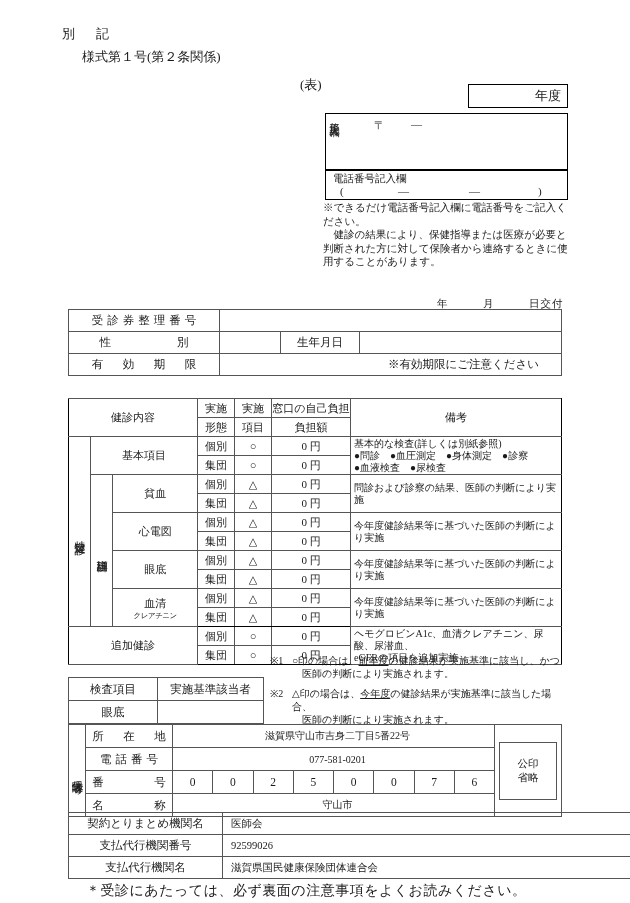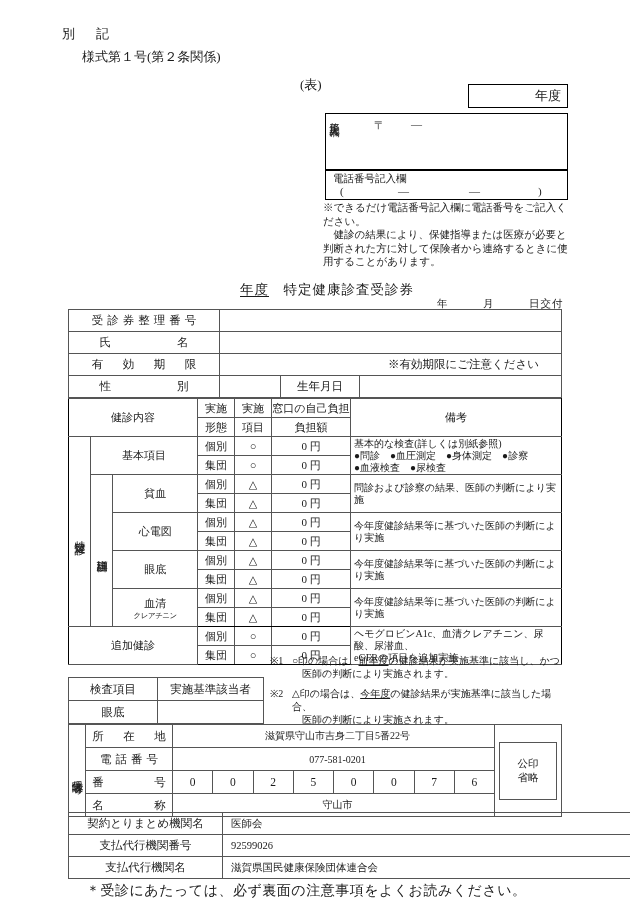--- a/index.html
+++ b/index.html
@@ -185,44 +185,37 @@
   </div>
 
   <div class="abs" id="notice">
     <p>※できるだけ電話番号記入欄に電話番号をご記入く</p>
     <p>ださい。</p>
     <p class="ind">健診の結果により、保健指導または医療が必要と</p>
     <p>判断された方に対して保険者から連絡するときに使</p>
     <p>用することがあります。</p>
   </div>
 
-  <div class="abs nowrap" id="main-title">
-    <u>年度</u><span>　特定健康診査受診券</span>
-  </div>
   <div class="abs nowrap" id="issue-date">年　　　月　　　日交付</div>
 
   <table class="abs" id="tbl-person">
     <tbody>
         <tr>
       <td class="lbl-spread" style="width:150px">受診券整理番号</td>
       <td colspan="3"></td>
     </tr>
     <tr>
-      <td class="lbl-spread">氏　　　　名</td>
-      <td colspan="3"></td>
-    </tr>
-    <tr>
-      <td class="lbl-spread">有　効　期　限</td>
-      <td colspan="3" class="rt" style="padding-right:22px">※有効期限にご注意ください</td>
-    </tr>
-    <tr>
       <td class="lbl-spread">性　　　　別</td>
       <td style="width:60px"></td>
       <td class="ctr" style="width:78px">生年月日</td>
       <td></td>
+    </tr>
+    <tr>
+      <td class="lbl-spread">有　効　期　限</td>
+      <td colspan="3" class="rt" style="padding-right:22px">※有効期限にご注意ください</td>
     </tr>
   </tbody>
     </table>
 
   <table class="abs" id="tbl-exam">
 
     <tbody>
         <tr>
       <td colspan="3" rowspan="2" class="outer-l" style="width:128px">健診内容</td>
       <td style="width:36px">実施</td>

